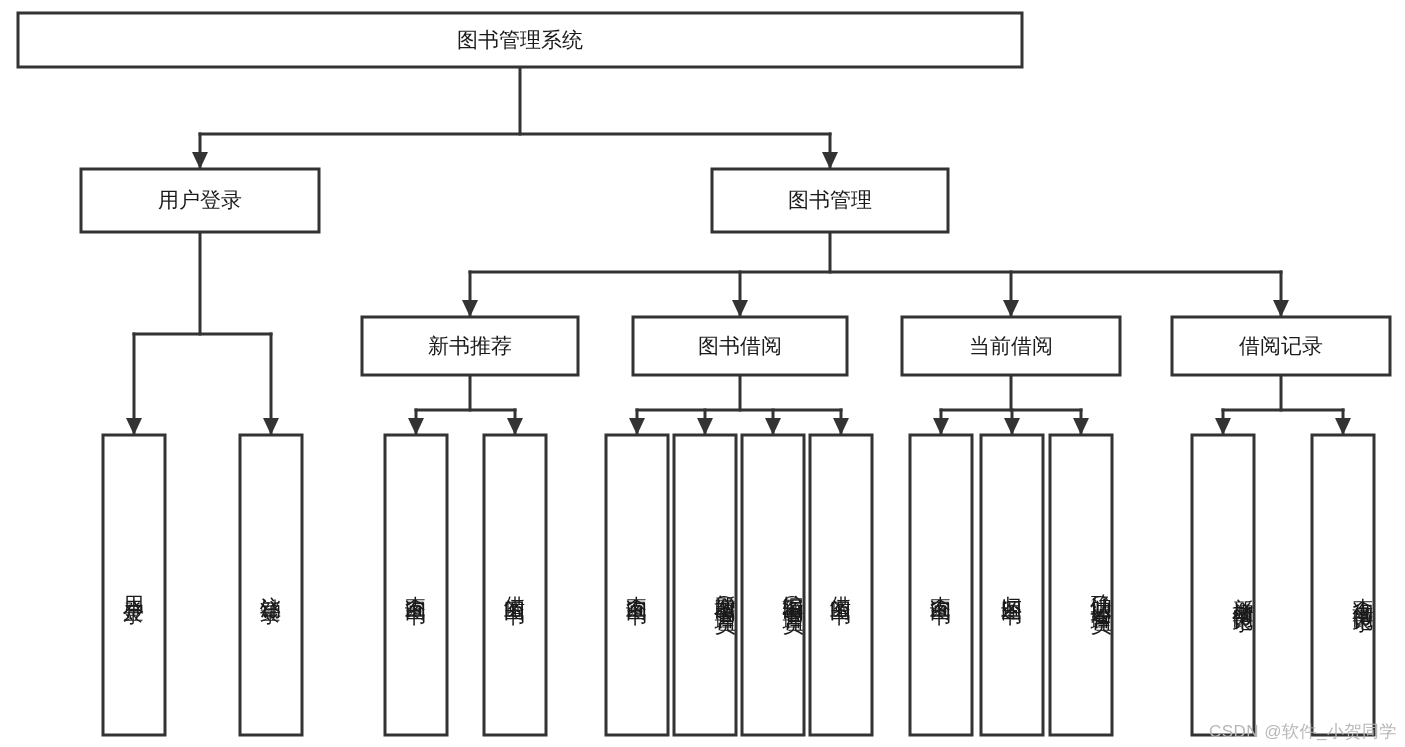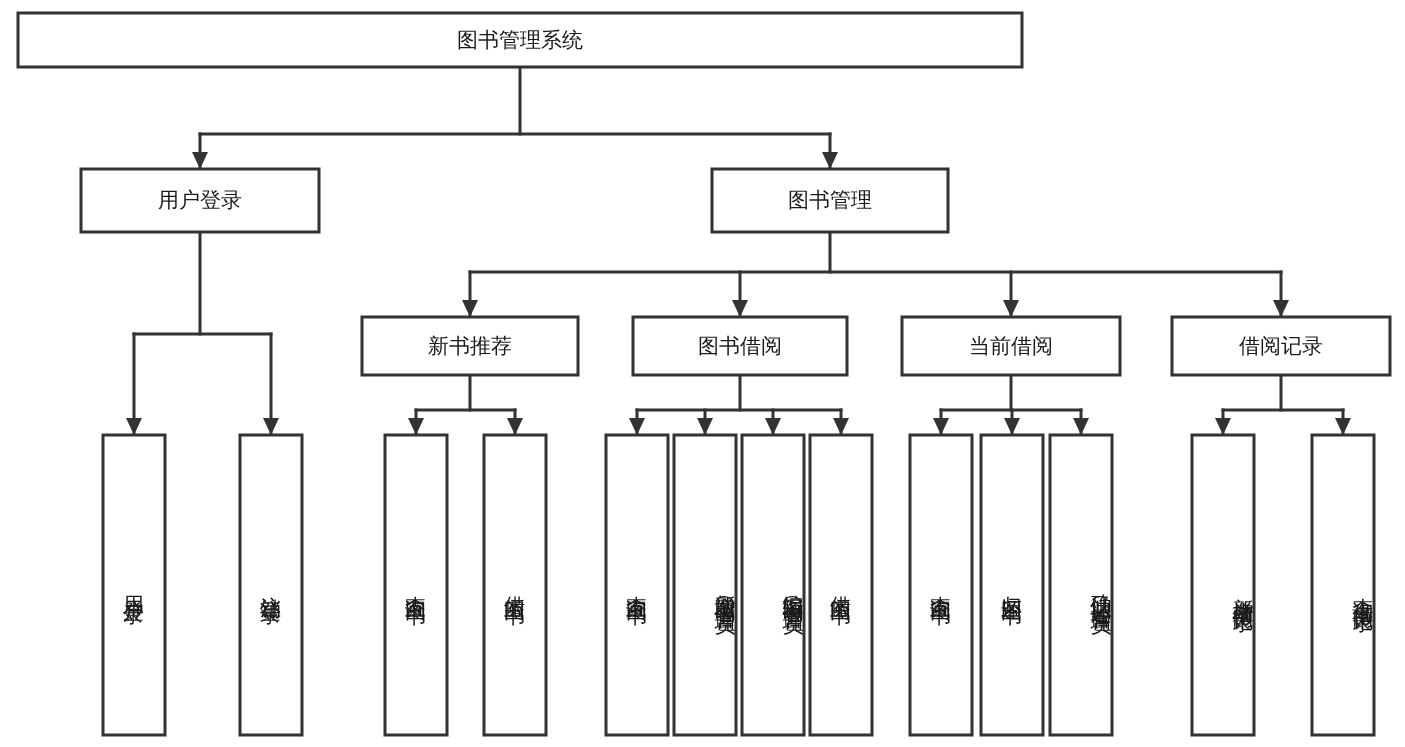--- a/index.html
+++ b/index.html
@@ -180,13 +180,14 @@
       <div class="vlabel" style="left: 674px; top: 445px; width: 62px; height: 290px;">新增图书（管理员）</div>
       <div class="vlabel" style="left: 742px; top: 445px; width: 62px; height: 290px;">编辑图书（管理员）</div>
       <div class="vlabel center-anchor" style="left: 810px; top: 435px; width: 62px; height: 300px;">借阅图书</div>
       <div class="vlabel center-anchor" style="left: 910px; top: 435px; width: 62px; height: 300px;">查询图书</div>
       <div class="vlabel center-anchor" style="left: 981px; top: 435px; width: 62px; height: 300px;">归还图书</div>
       <div class="vlabel" style="left: 1050px; top: 445px; width: 62px; height: 290px;">确认归还（管理员）</div>
       <div class="vlabel" style="left: 1192px; top: 445px; width: 62px; height: 290px;">新增借阅记录</div>
       <div class="vlabel" style="left: 1312px; top: 445px; width: 62px; height: 290px;">查询借阅记录</div>
     </div>
 
+  <div class="watermark">CSDN @软件_小贺同学</div>
 </div>
 
 </body></html>

